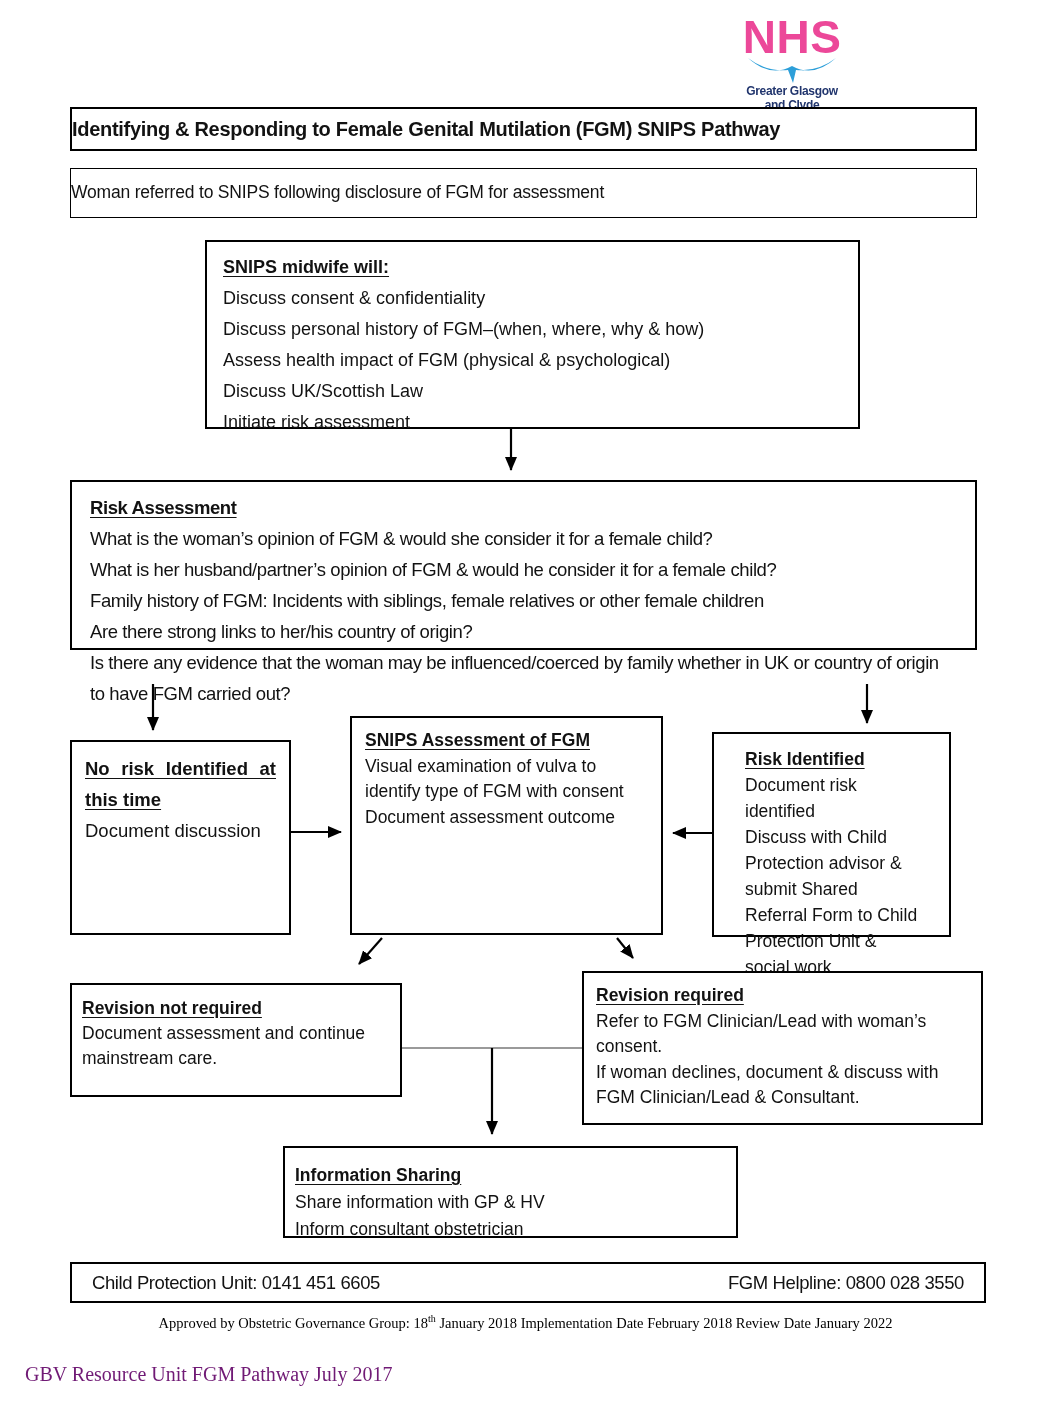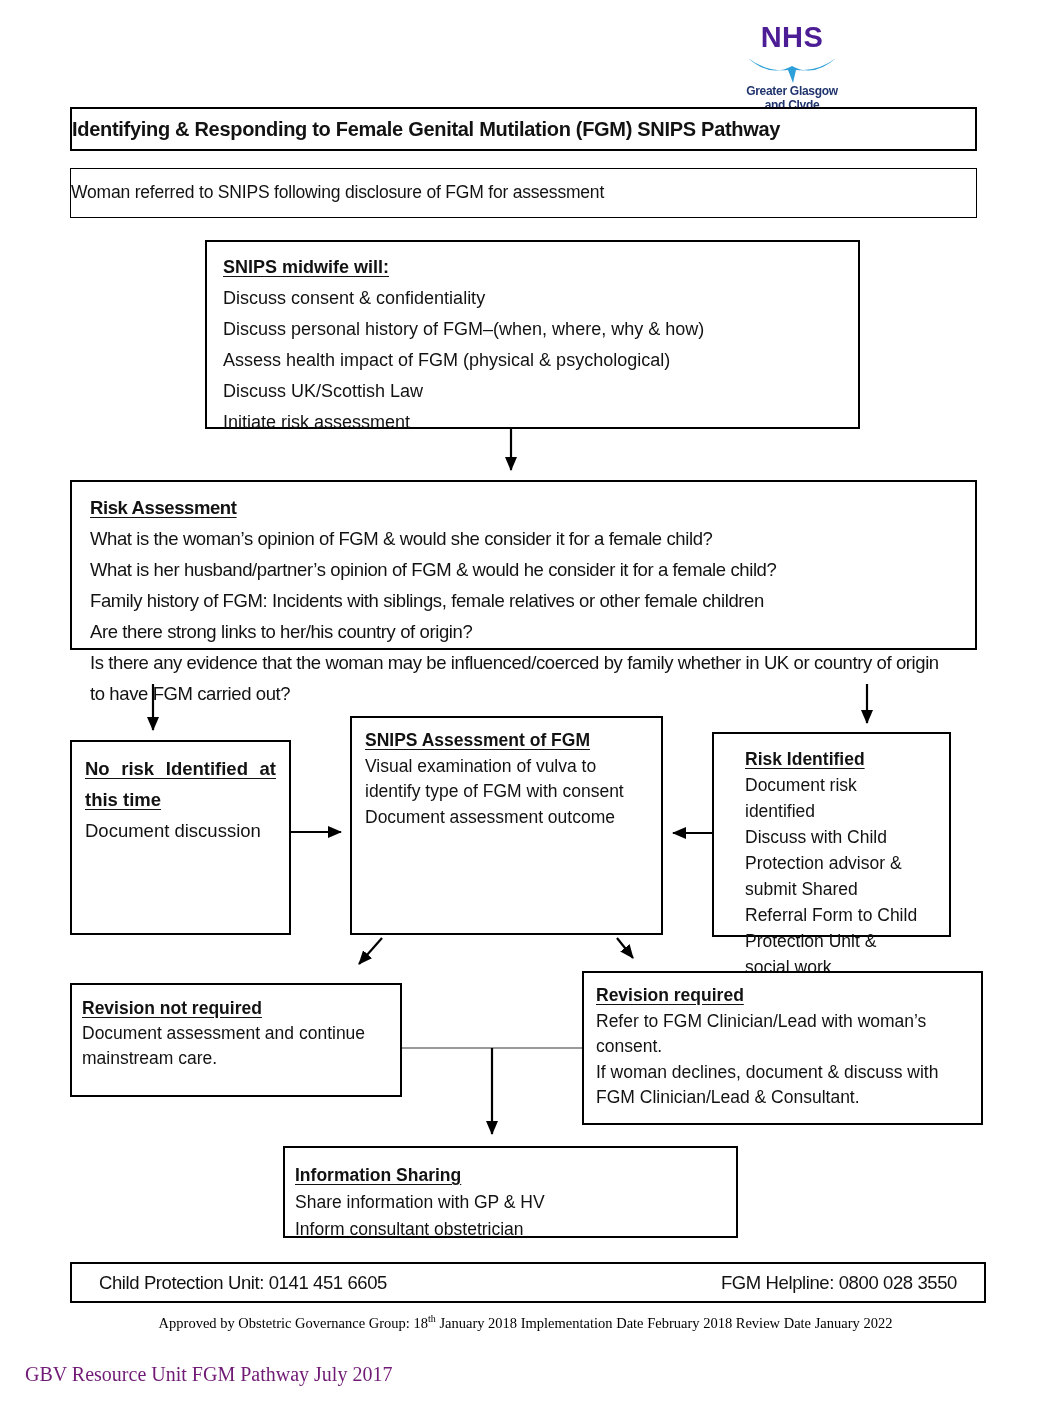--- a/index.html
+++ b/index.html
@@ -7,40 +7,40 @@
     position:relative; width:1051px; height:1404px; background:#ffffff;
     font-family:"Liberation Sans", sans-serif; color:#121212; overflow:hidden;
   }
   .box { position:absolute; border:2px solid #000; background:#fff; box-sizing:border-box; }
   .thin { border-width:1.5px; }
   .center { }
   .bu { font-weight:bold; text-decoration:underline; text-underline-offset:3px; }
 
   
   .logo { position:absolute; left:738px; top:20px; width:108px; text-align:center; }
-  .logo .nhs { font-weight:bold; font-size:29px; line-height:34px; color:#4c1d95; letter-spacing:0.5px; font-family:"Liberation Sans",sans-serif; }
+  .logo .nhs { font-weight:bold; font-size:46px; line-height:34px; color:#ec4899; letter-spacing:0.5px; font-family:"Liberation Sans",sans-serif; }
   .logo svg { display:block; margin:1px auto 0 auto; }
   .logo .org { font-size:12px; line-height:13.5px; font-weight:bold; color:#21356d; letter-spacing:-0.3px; }
 
   #title-box { left:70px; top:107px; width:907px; height:44px; font-size:20px; font-weight:bold; line-height:40px; letter-spacing:-0.3px; }
   #referral-box { left:70px; top:168px; width:907px; height:50px; font-size:17.5px; line-height:46px; letter-spacing:-0.2px; }
 
   #midwife-box { left:205px; top:240px; width:655px; height:189px; padding:10px 16px; font-size:18px; line-height:31px; }
   #risk-box { left:70px; top:480px; width:907px; height:170px; padding:10px 18px; font-size:18.5px; line-height:31px; letter-spacing:-0.4px; }
 
   #norisk-box { left:70px; top:740px; width:221px; height:195px; padding:11px 13px; font-size:18.5px; line-height:31px; }
   #norisk-box .bu { display:block; text-align:justify; }
   #snips-box { left:350px; top:716px; width:313px; height:219px; padding:10px 13px; font-size:17.5px; line-height:25.5px; }
   #riskid-box { left:712px; top:732px; width:239px; height:205px; padding:12px 31px; font-size:17.5px; line-height:26px; }
 
   #revnot-box { left:70px; top:983px; width:332px; height:114px; padding:11px 10px; font-size:17.5px; line-height:25px; }
   #revreq-box { left:582px; top:971px; width:401px; height:154px; padding:10px 12px; font-size:17.5px; line-height:25.5px; }
   #info-box  { left:283px; top:1146px; width:455px; height:92px; padding:14px 10px; font-size:17.5px; line-height:27px; }
 
-  #contact-box { left:70px; top:1262px; width:916px; height:41px; display:flex; justify-content:space-between; align-items:center; padding:0 27px; font-size:18.5px; letter-spacing:-0.4px; }
+  #contact-box { left:70px; top:1262px; width:916px; height:41px; display:flex; justify-content:space-between; align-items:center; padding:0 20px; font-size:18.5px; letter-spacing:-0.4px; }
 
   #approval { position:absolute; left:0; top:1313px; width:1051px; text-align:center; font-family:"Liberation Serif", serif; font-size:14.5px; color:#000; }
   #approval sup { font-size:10px; }
   #footer { position:absolute; left:25px; top:1363px; font-family:"Liberation Serif", serif; font-size:20px; color:#701a75; }
 
   .connectors { position:absolute; left:0; top:0; pointer-events:none; }
   .connectors line { stroke:#000; stroke-width:2.2; }
   .connectors line.gray { stroke:#9a9a9a; stroke-width:1.8; }
 
   .list p { margin:0; }

